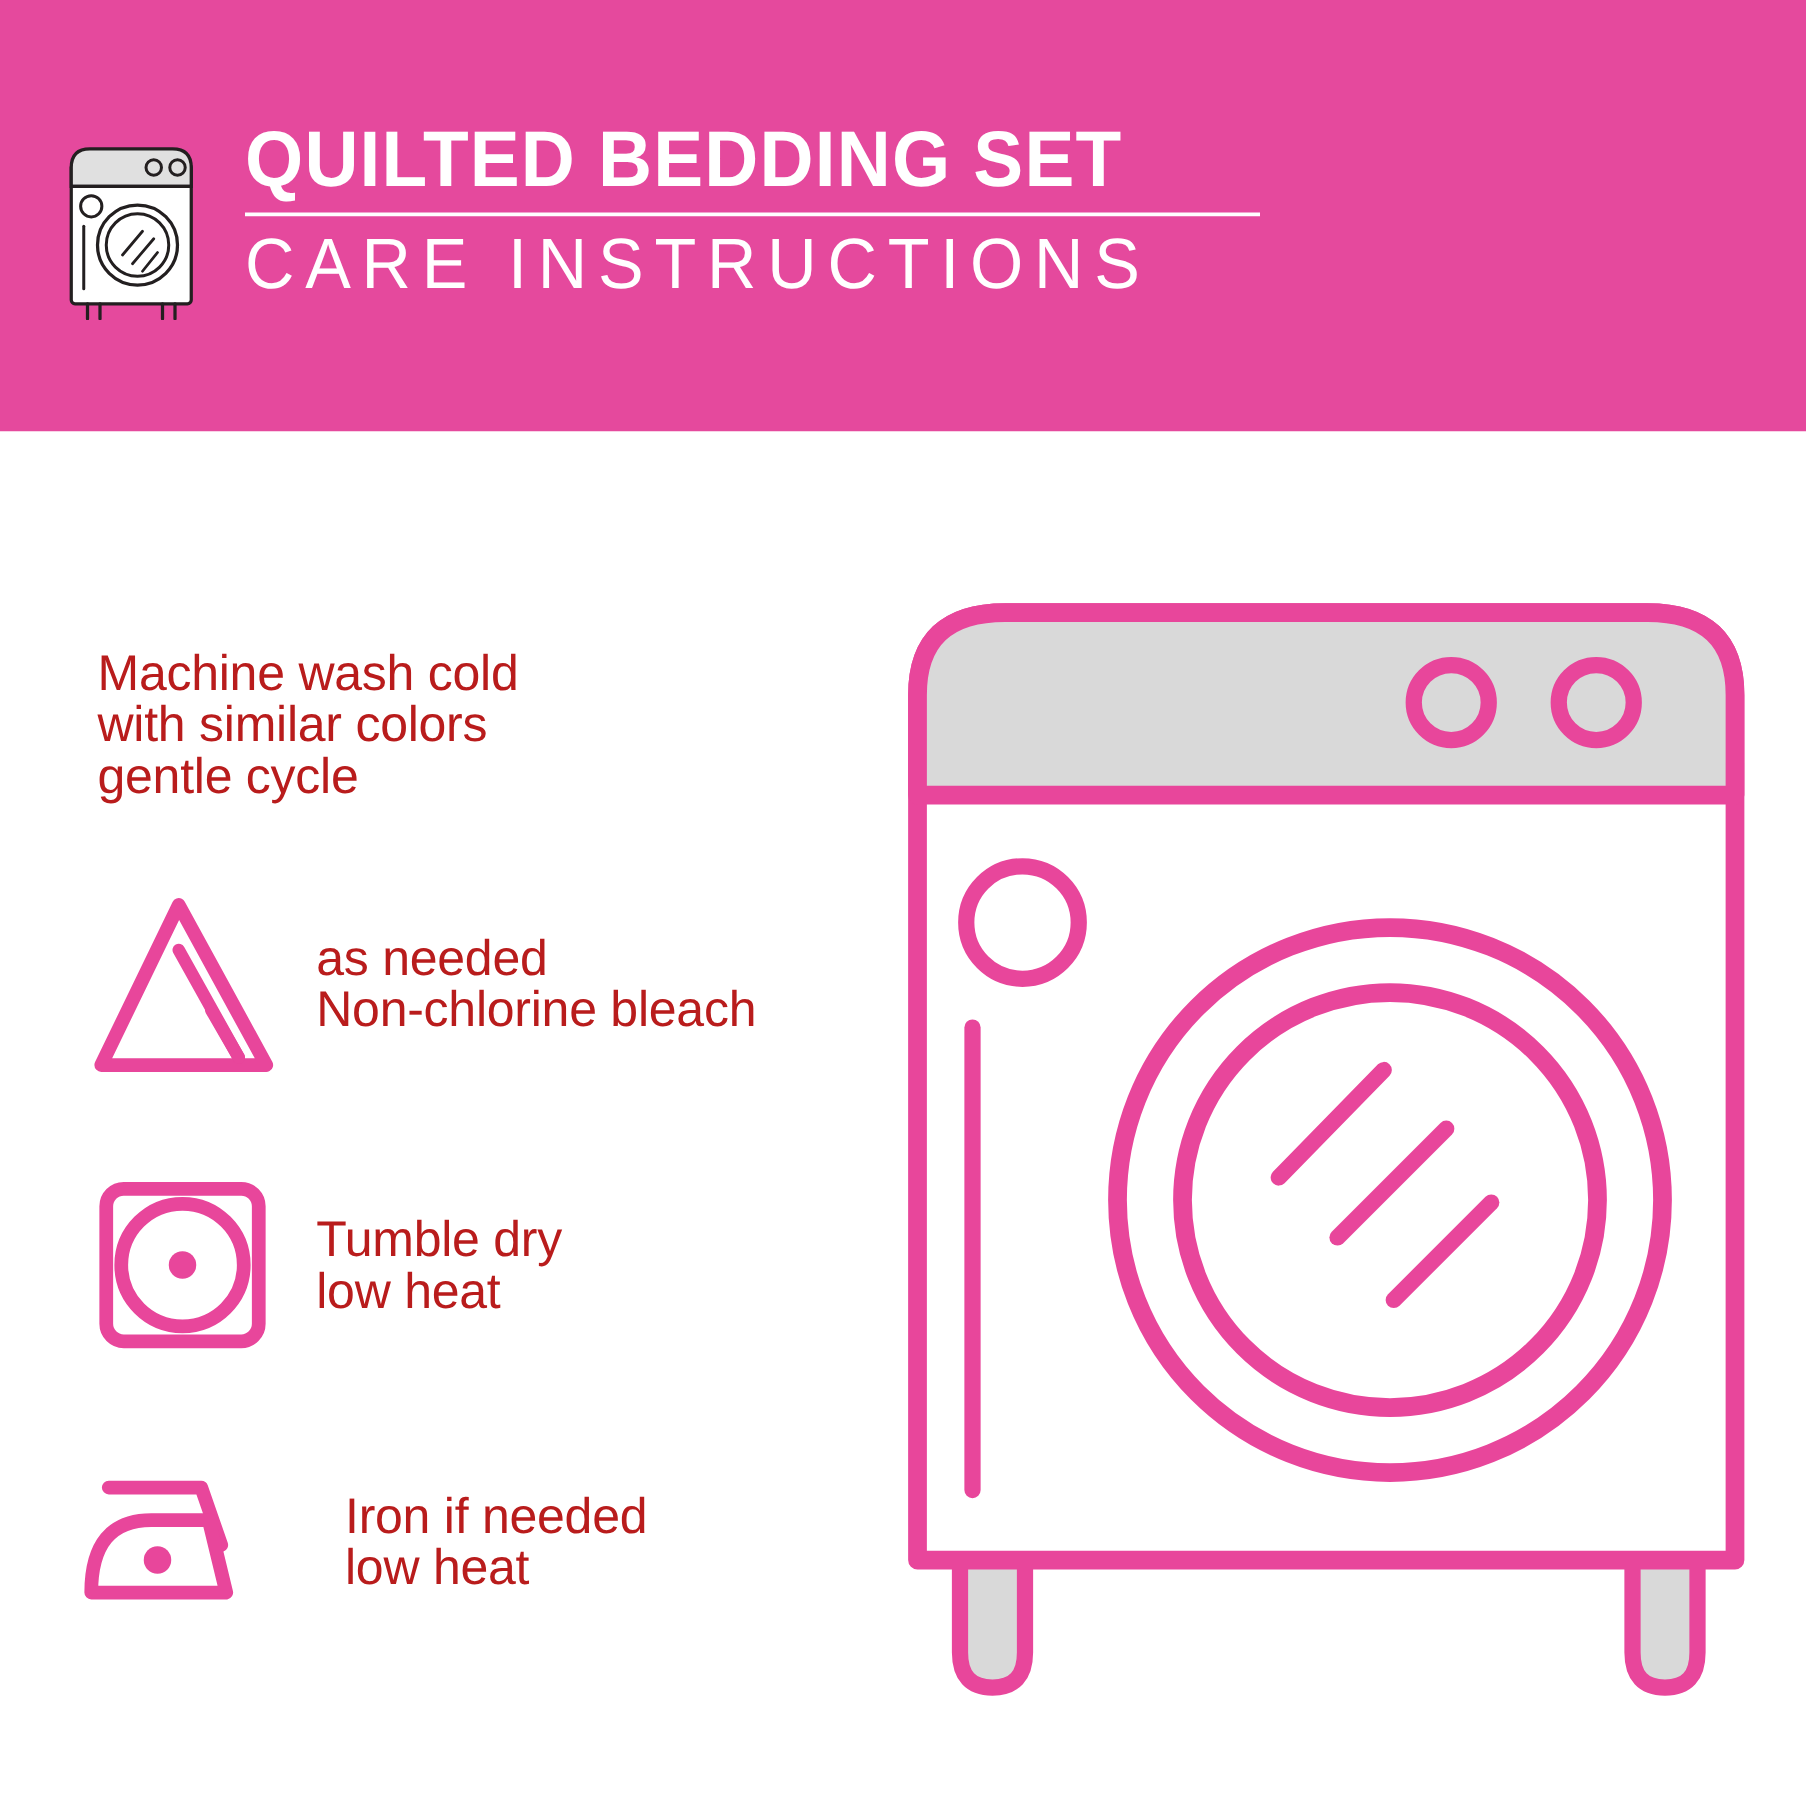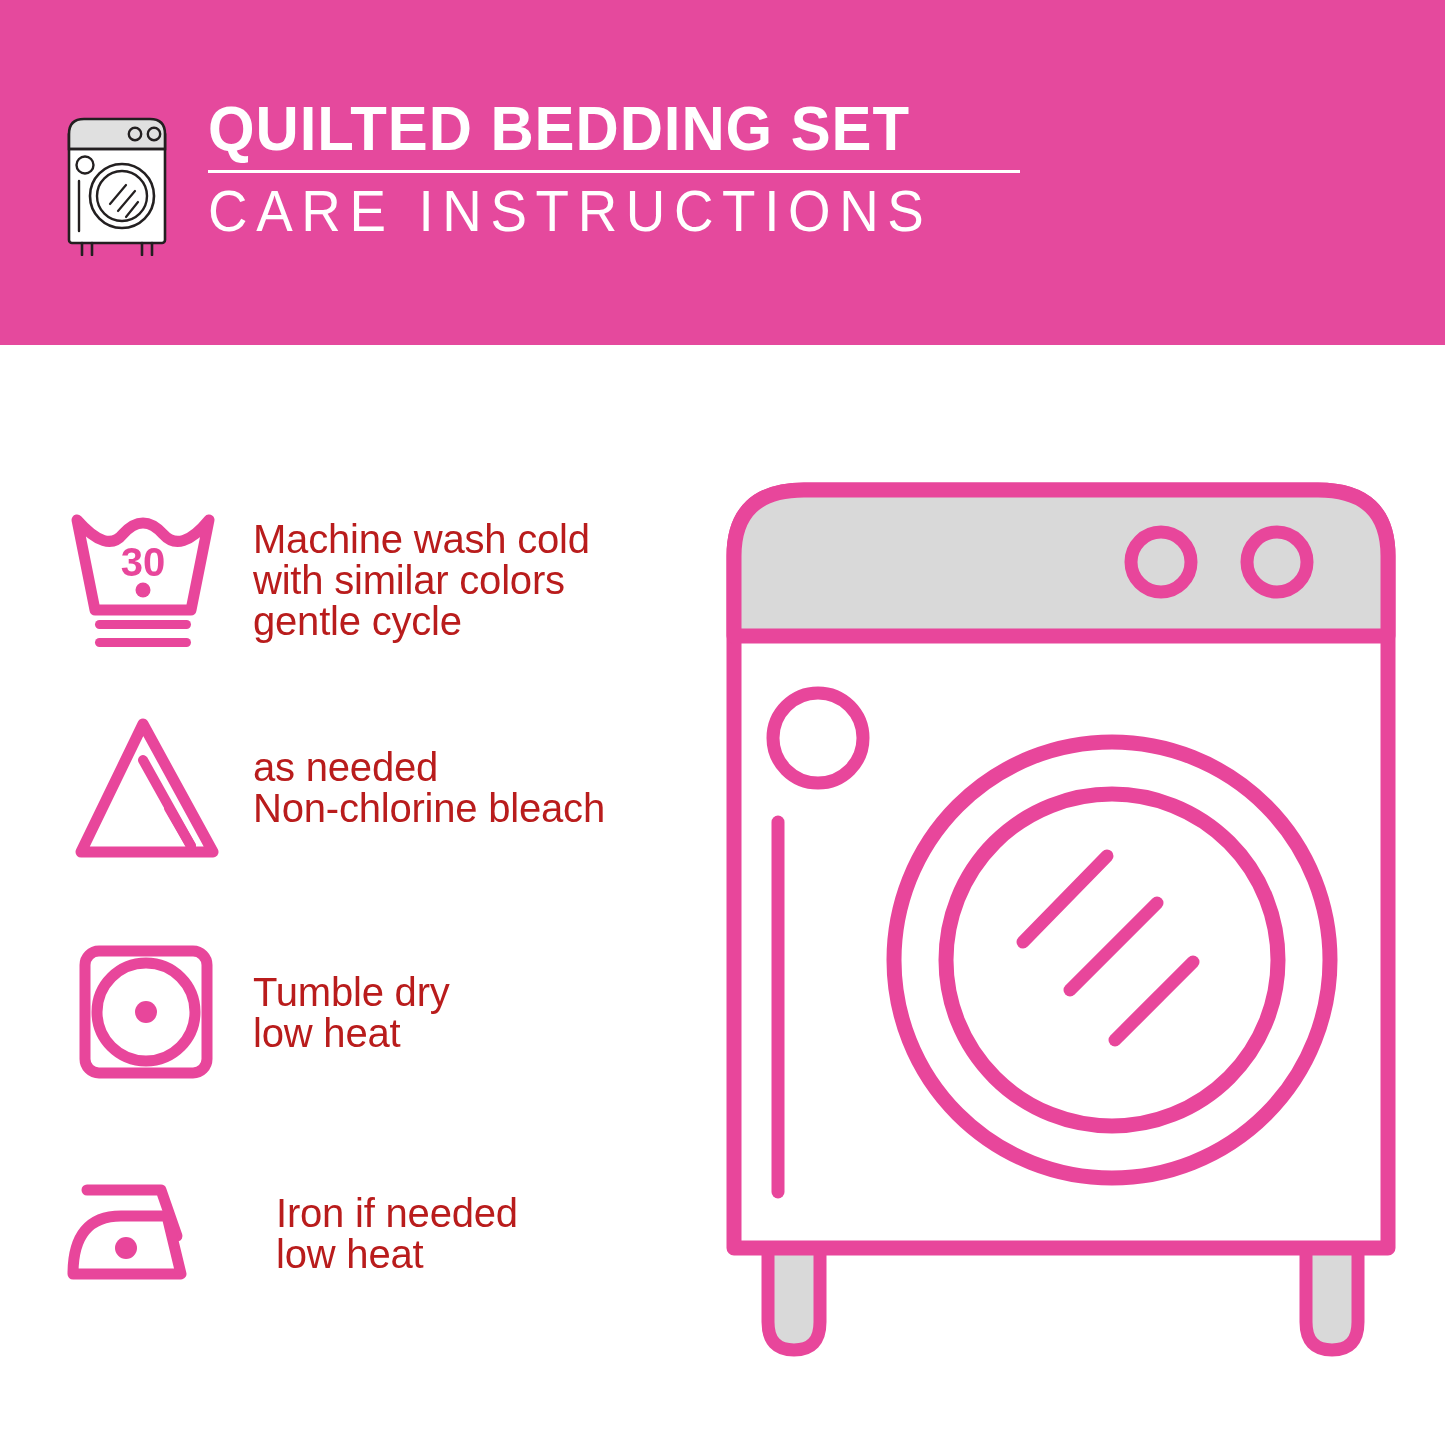--- a/index.html
+++ b/index.html
@@ -23,21 +23,21 @@
   .header-band {
     position: absolute;
     left: 0;
     top: 0;
     width: 1445px;
     height: 345px;
     background: #e5499d;
   }
   .header-inner {
     position: absolute;
-    left: 56px;
+    left: 44px;
     top: 95px;
     width: 960px;
     height: 165px;
   }
   .header-machine-icon {
     position: absolute;
     left: 0px;
     top: 6px;
     width: 135px;
     height: 155px;
@@ -171,30 +171,20 @@
         <div class="header-rule"></div>
         <div class="header-subtitle">CARE INSTRUCTIONS</div>
       </div>
 
     </div>
   </div>
 
   <div class="care-list">
 
     <div class="care-row care-row-0">
-      <div class="care-symbol">
-        <svg viewBox="0 0 170 160" width="170" height="160" aria-hidden="true">
-          <path d="M14 22 Q44 56 60 36 Q80 14 100 36 Q118 56 146 22
-                   L128 112 L32 112 Z" fill="none" stroke="#e8469b" stroke-width="11" stroke-linejoin="round" stroke-linecap="round"></path>
-          <text x="80" y="78" text-anchor="middle" font-family="Liberation Sans, sans-serif" font-size="40" font-weight="700" fill="#e8469b">30</text>
-          <circle cx="80" cy="92" r="7.5" fill="#e8469b"></circle>
-          <rect x="32" y="122" width="96" height="9" rx="4.5" fill="#e8469b"></rect>
-          <rect x="32" y="140" width="96" height="9" rx="4.5" fill="#e8469b"></rect>
-        </svg>
-      </div>
       <div class="care-text">
         <span class="care-text-line">Machine wash cold</span>
         <span class="care-text-line">with similar colors</span>
         <span class="care-text-line">gentle cycle</span>
       </div>
     </div>
 
     <div class="care-row care-row-1">
       <div class="care-symbol">
         <svg viewBox="0 0 170 160" width="170" height="160" aria-hidden="true">

